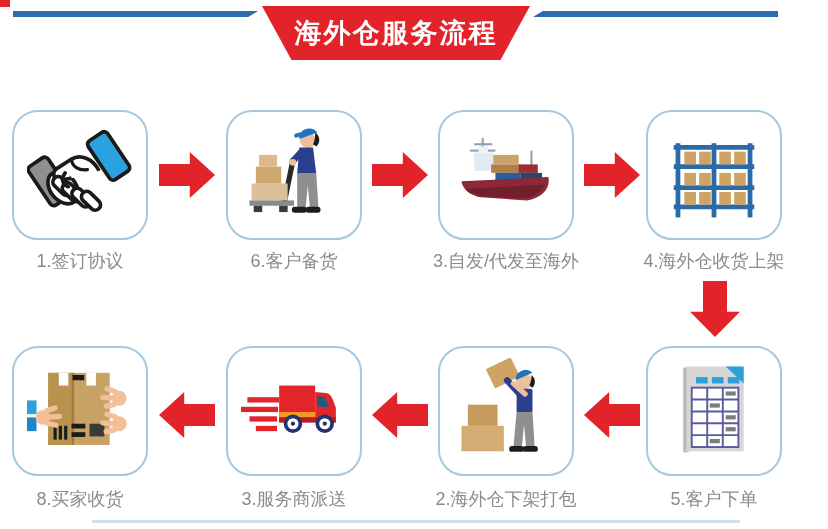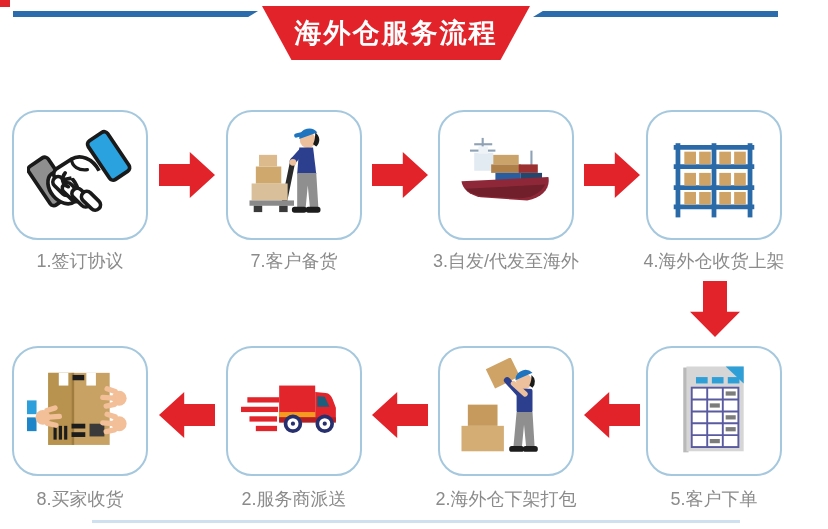--- a/index.html
+++ b/index.html
@@ -230,25 +230,25 @@
         <rect x="61" y="31.5" width="9.5" height="4"></rect>
         <rect x="46" y="42.8" width="9.5" height="4"></rect>
         <rect x="61" y="54" width="9.5" height="4"></rect>
         <rect x="61" y="65.2" width="9.5" height="4"></rect>
         <rect x="46" y="76.4" width="9.5" height="4"></rect>
       </g>
     </svg>
   </div>
 
   <div class="step-label lr1 lc1">1.签订协议</div>
-  <div class="step-label lr1 lc2">7.客户备货</div>
+  <div class="step-label lr1 lc2">6.客户备货</div>
   <div class="step-label lr1 lc3">3.自发/代发至海外</div>
   <div class="step-label lr1 lc4">4.海外仓收货上架</div>
   <div class="step-label lr2 lc1">8.买家收货</div>
-  <div class="step-label lr2 lc2">2.服务商派送</div>
+  <div class="step-label lr2 lc2">3.服务商派送</div>
   <div class="step-label lr2 lc3">2.海外仓下架打包</div>
   <div class="step-label lr2 lc4">5.客户下单</div>
 
   <div class="arrow right a12"></div>
   <div class="arrow right a23"></div>
   <div class="arrow right a34"></div>
   <div class="arrow down"></div>
   <div class="arrow left a56"></div>
   <div class="arrow left a67"></div>
   <div class="arrow left a78"></div>

